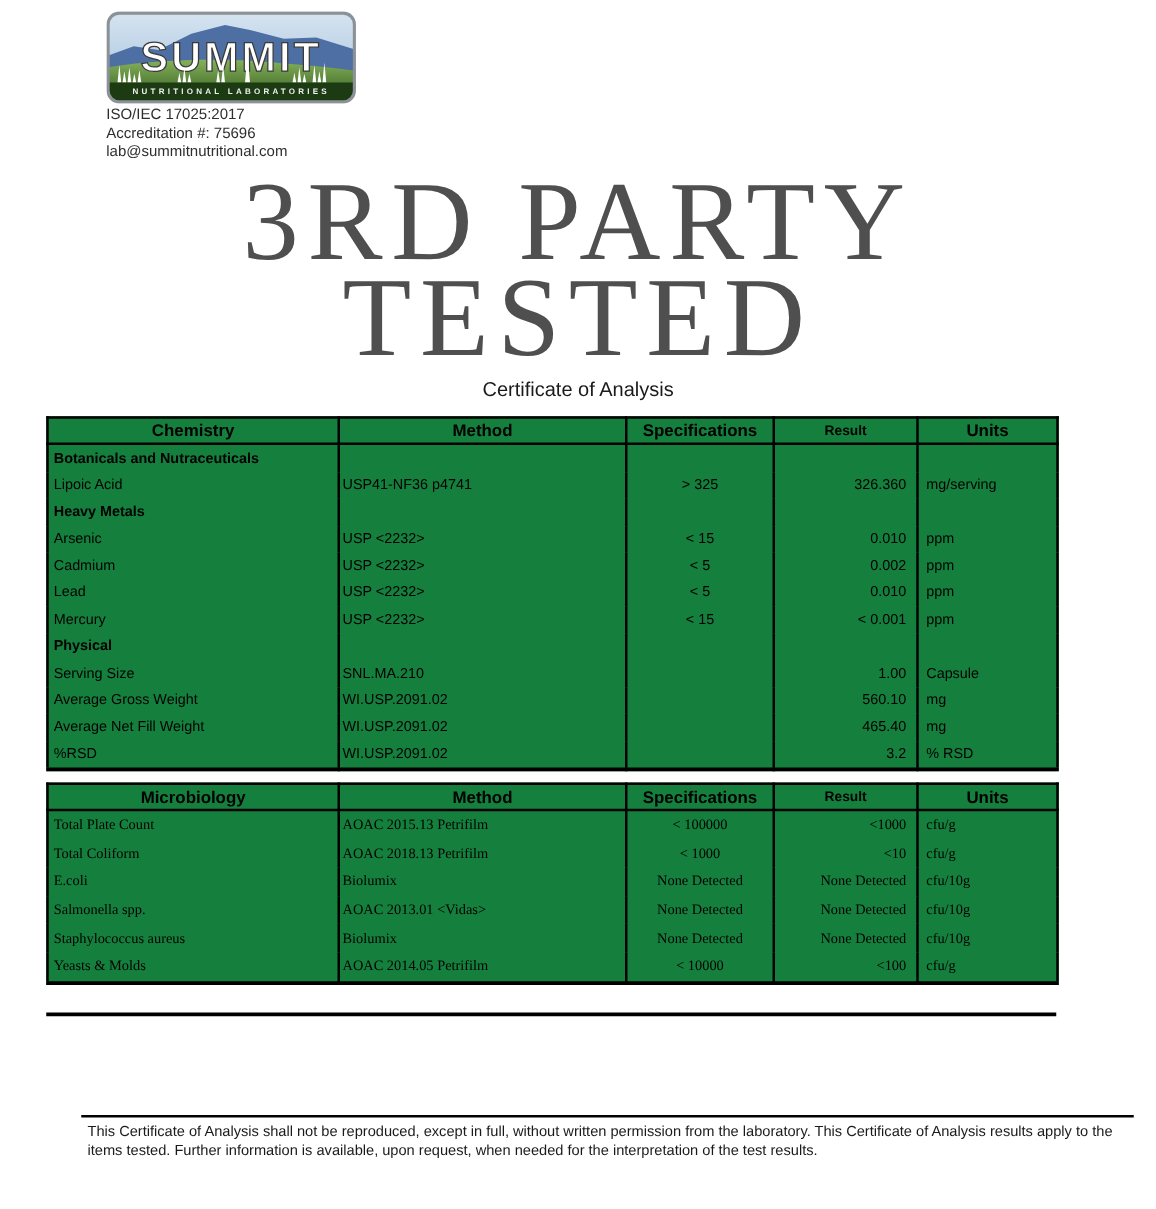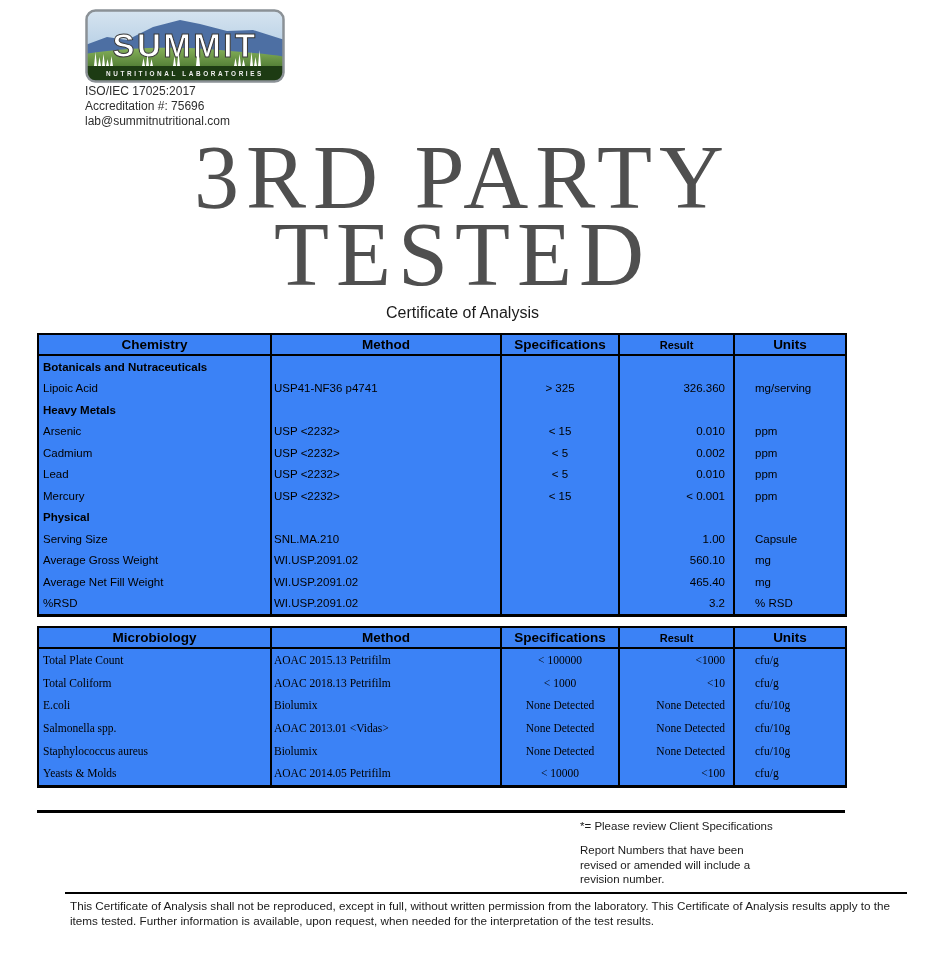--- a/index.html
+++ b/index.html
@@ -19,41 +19,41 @@
     position:absolute; left:0; top:139px; width:925px; text-align:center;
     font-family:"Liberation Serif", serif; color:#4f4f4f;
     font-size:90px; line-height:77px; letter-spacing:7px; font-weight:400;
   }
 
   .doc-title { position:absolute; left:0; top:304px; width:925px; text-align:center; font-size:16px; color:#1a1a1a; }
 
   
   table.coa {
     position:absolute; left:37px; width:808px;
-    border-collapse:collapse; table-layout:fixed; background:#3b82f6;
+    border-collapse:collapse; table-layout:fixed; background:#15803d;
     border:2px solid #000; border-bottom-width:3px;
   }
   table.coa.chem { top:333px; }
   table.coa.micro { top:626px; }
   .coa th {
     border:2px solid #000; font-size:13.5px; font-weight:bold;
     height:19px; text-align:center; padding:0 2px; color:#000;
   }
   .coa th.small { font-size:11px; }
   .coa td {
     border-left:2px solid #000; border-right:2px solid #000;
     font-size:11.5px; padding:0 2px; vertical-align:middle; color:#000;
   }
   .chem td { height:21.5px; }
   .micro td { height:22.6px;font-family:Liberation Serif, serif; }
   .coa td.c-name   { text-align:left;  padding-left:4px; }
   .coa td.c-method { text-align:left; }
   .coa td.c-spec   { text-align:center; }
   .coa td.c-result { text-align:right; padding-right:8px; }
-  .coa td.c-units  { text-align:left;  padding-left:20px; }
+  .coa td.c-units  { text-align:left;  padding-left:6px; }
   .coa tr.section td { font-weight:bold; }
 
   
   .rule { position:absolute; background:#000; }
   .rule.thick { left:37px; top:810px; width:808px; height:3px; }
   .rule.thin  { left:65px; top:892px; width:842px; height:2px; }
 
   
   .notes { position:absolute; left:580px; top:820px; font-size:11.5px; color:#1a1a1a; }
   .notes .note1 { margin-bottom:11px; }
@@ -288,25 +288,19 @@
           <td class="c-name">Yeasts &amp; Molds</td>
           <td class="c-method">AOAC 2014.05 Petrifilm</td>
           <td class="c-spec">&lt; 10000</td>
           <td class="c-result">&lt;100</td>
           <td class="c-units">cfu/g</td>
         </tr>
       </tbody>
   </table>
 
   <div class="rule thick"></div>
-  <div class="notes">
-    <div class="note1">*= Please review Client Specifications</div>
-    <div class="note2">Report Numbers that have been
-revised or amended will include a
-revision number.</div>
-  </div>
 
   <div class="rule thin"></div>
   <div class="footer">
     <div>This Certificate of Analysis shall not be reproduced, except in full, without written permission from the laboratory. This Certificate of Analysis results apply to the items tested. Further information is available, upon request, when needed for the interpretation of the test results.</div>
   </div>
 
 </div>
 
 </body></html>

